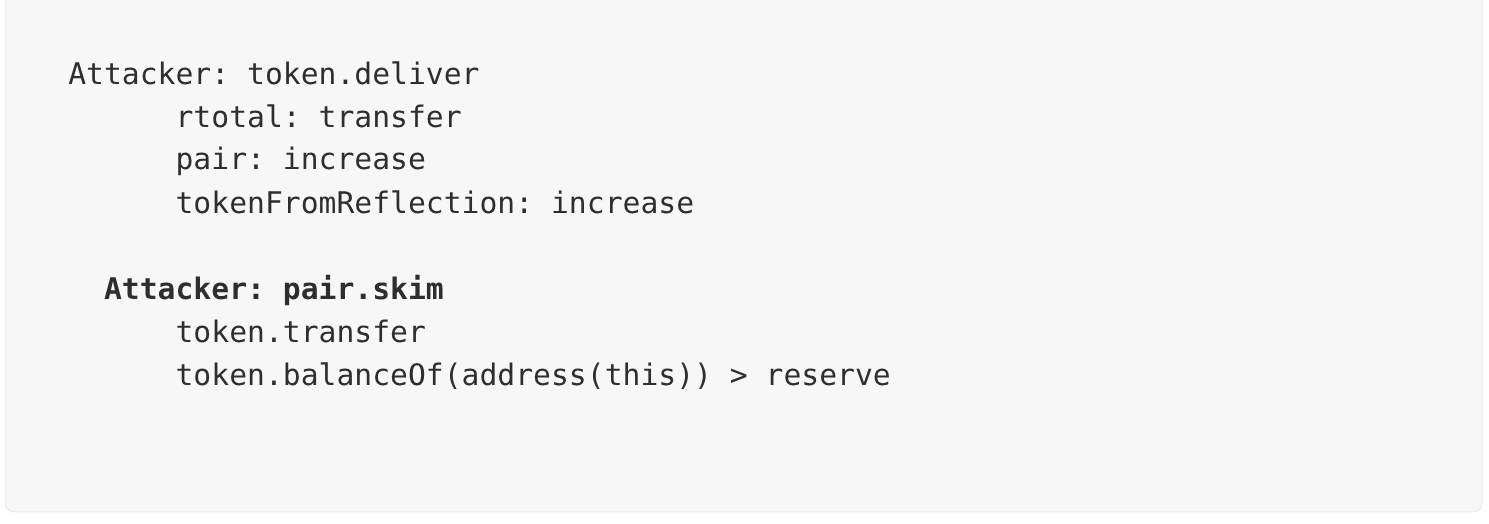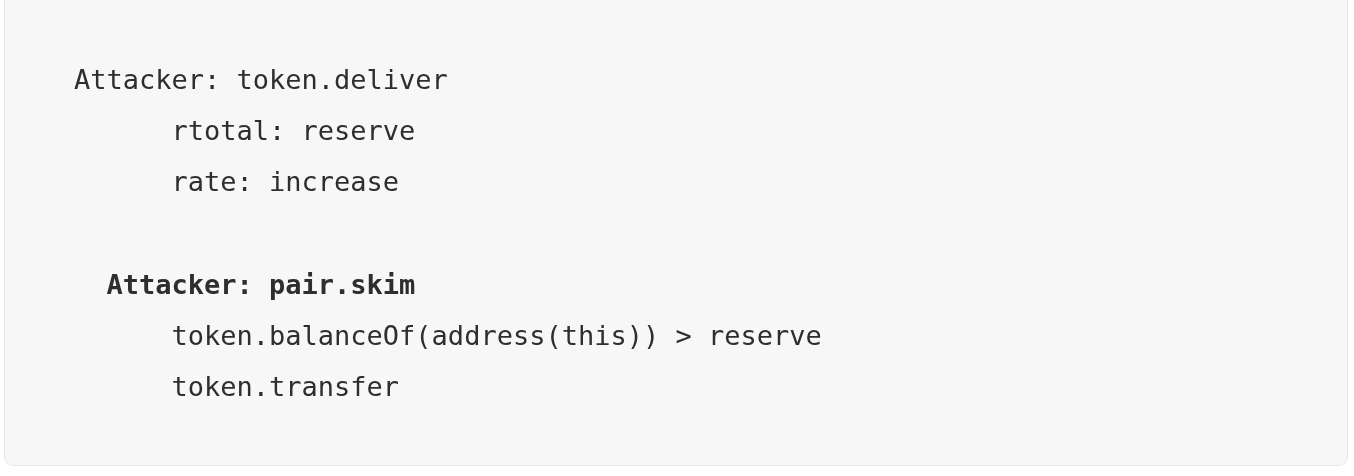--- a/index.html
+++ b/index.html
@@ -38,49 +38,50 @@
   }
 
   .trace-line {
     display: block;
     font-family: "DejaVu Sans Mono", monospace;
     font-size: 27px;
     line-height: 39.2px;
     letter-spacing: 0px;
     color: #2e2e2e;
     white-space: pre;
-    margin: 12px;
+    margin: 0;
     padding: 0;
     height: 39.2px;
   }
 
   .trace-line.blank {
     color: transparent;
   }
 
   .indent-0 { padding-left: 57px; }
   .indent-2 { padding-left: 57px; font-weight: bold; }
   .indent-6 { padding-left: 57px; }
 </style>
 </head>
 <body>
 
 <div id="trace-card">
   <div id="trace-body">
 
     <span class="trace-line indent-0">Attacker: token.deliver</span>
 
-    <span class="trace-line indent-6">      rtotal: reserve</span>
+    <span class="trace-line indent-6">      rtotal: transfer</span>
 
-    <span class="trace-line indent-6">      rate: increase</span>
+    <span class="trace-line indent-6">      pair: increase</span>
 
+    <span class="trace-line indent-6">      tokenFromReflection: increase</span>
 
 
     <span class="trace-line blank indent-0"></span>
 
     <span class="trace-line indent-2">  Attacker: pair.skim</span>
 
+    <span class="trace-line indent-6">      token.transfer</span>
+
     <span class="trace-line indent-6">      token.balanceOf(address(this)) &gt; reserve</span>
-
-    <span class="trace-line indent-6">      token.transfer</span>
 
   </div>
 </div>
 
 </body></html>

